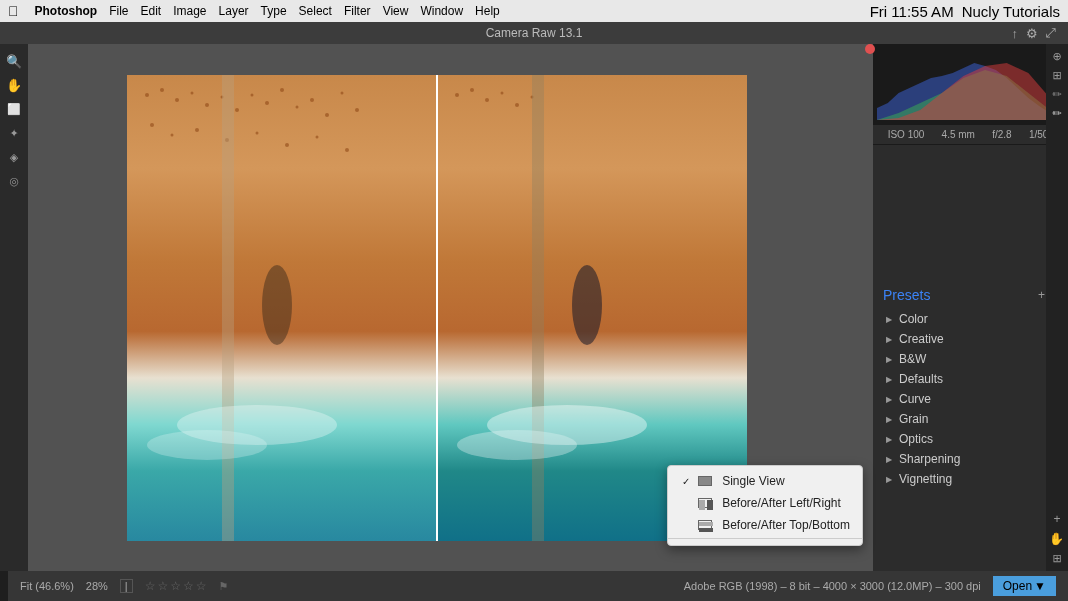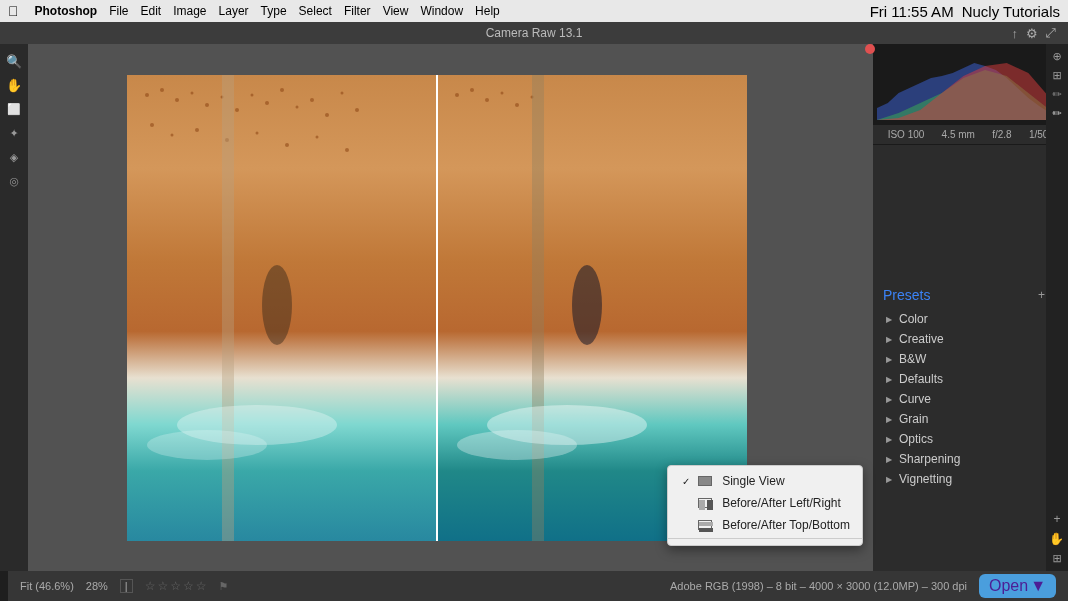--- a/index.html
+++ b/index.html
@@ -239,26 +239,26 @@
       font-size: 11px;
       color: #aaa;
       z-index: 99;
       margin-left: 8px;
     }
     .status-bar .file-info {
       margin-left: auto;
     }
     .status-bar .open-btn {
       background: #4a9edd;
-      color: #4c1d95;
+      color: #000000;
       border: none;
       padding: 3px 10px;
-      border-radius: 6px;
+      border-radius: 0;
       cursor: pointer;
-      font-size: 16px;
+      font-size: 12px;
       display: flex;
       align-items: center;
       gap: 2px;
     }
     .status-bar .stars {
       display: flex;
       gap: 2px;
     }
     .star {
       color: #666;

